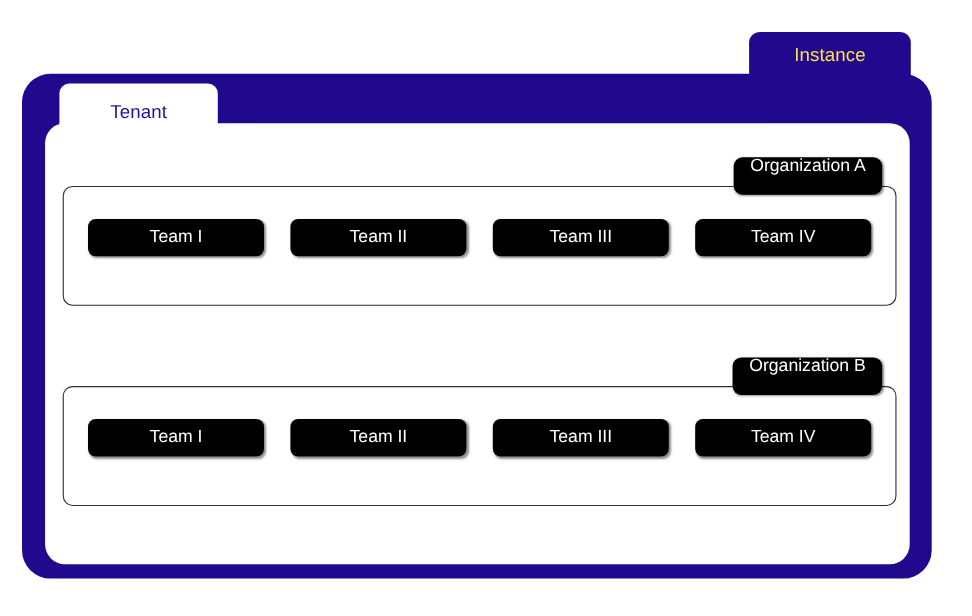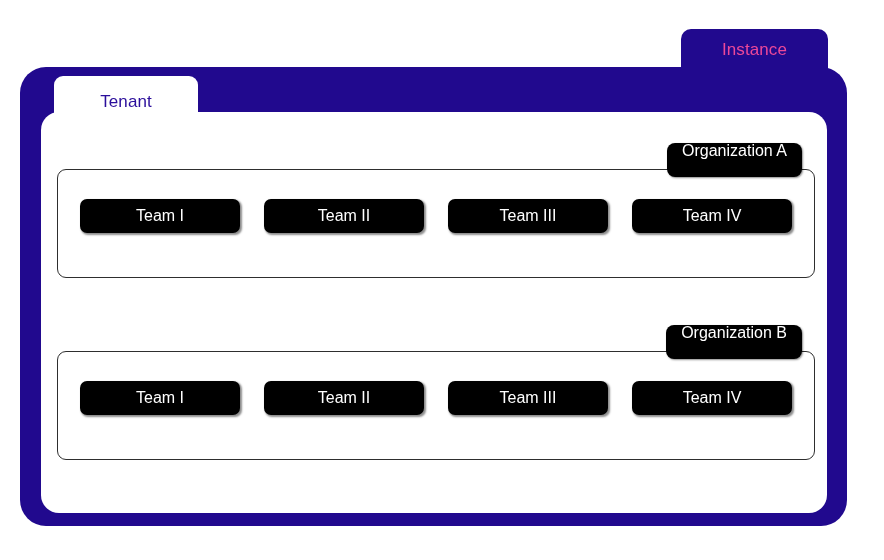--- a/index.html
+++ b/index.html
@@ -28,21 +28,21 @@
     width: 147px;
     height: 40px;
     background: var(--navy, #21098E);
     border-radius: 10px 10px 0 0;
     display: flex;
     align-items: center;
     justify-content: center;
     z-index: 4;
   }
   .instance-tab .label {
-    color: #ec4899;
+    color: #fde047;
     font-size: 17px;
     font-weight: 400;
     letter-spacing: .1px;
     line-height: 1;
   }
 
   
   .instance-frame {
     position: absolute;
     left: 20px;

